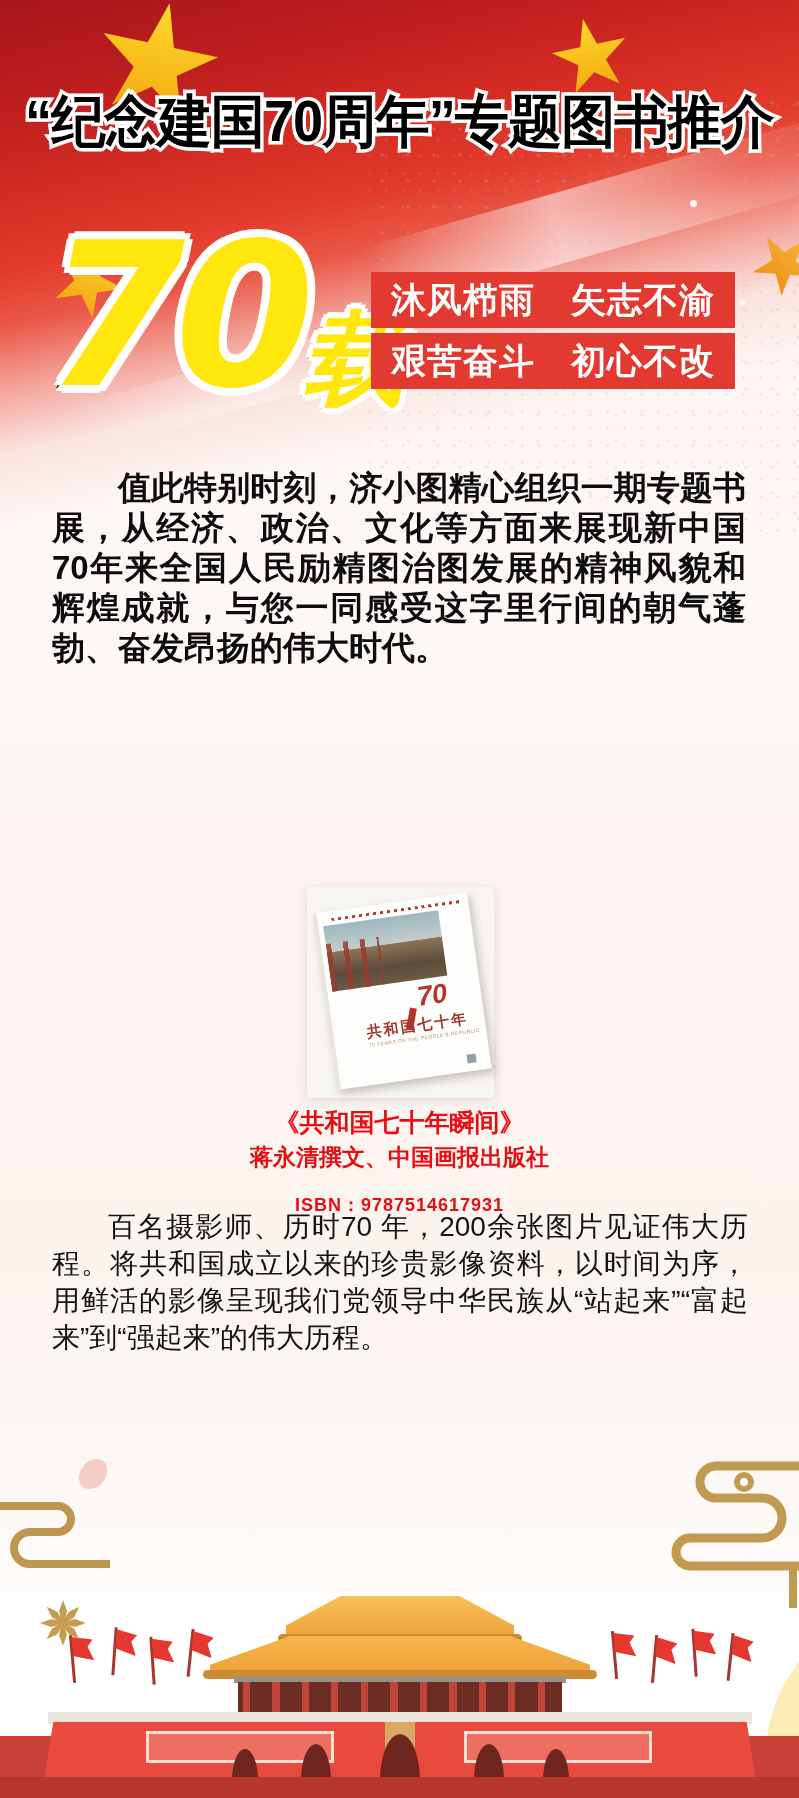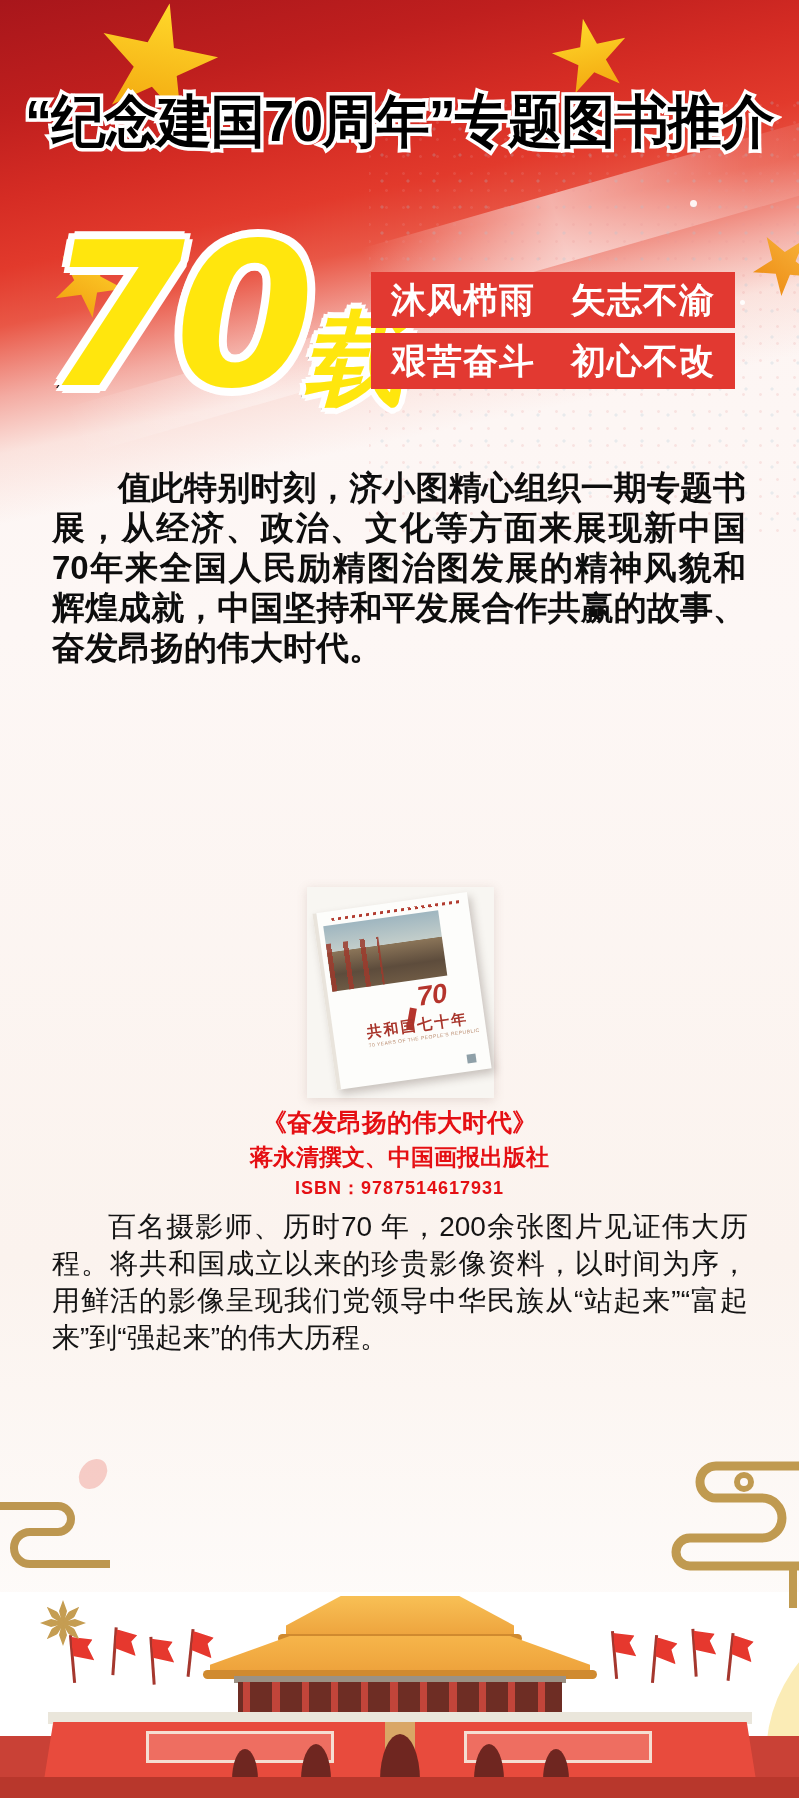--- a/index.html
+++ b/index.html
@@ -71,21 +71,21 @@
     background:repeating-linear-gradient(90deg,rgba(156,58,44,.85) 0 5px,rgba(0,0,0,0) 5px 17px);}
   .badge{position:absolute;left:58%;top:47%;color:#b5342c;font-weight:900;font-size:27px;font-style:italic;line-height:1;}
   .ribbon{position:absolute;left:50%;top:60%;width:7px;height:22px;background:#b5342c;transform:rotate(18deg);}
   .cover-title{position:absolute;left:22%;top:66%;width:80%;color:#a8352b;font-weight:700;
     font-size:15px;letter-spacing:2px;line-height:1.1;}
   .cover-sub{position:absolute;left:22%;top:76%;width:80%;color:#bb8e72;font-size:5px;letter-spacing:.5px;}
   .pub-mark{position:absolute;right:14px;bottom:8px;width:9px;height:9px;background:#8fa0a8;}
   
   .caption{position:absolute;left:0;top:1106px;width:100%;text-align:center;color:#e50f13;font-weight:900;z-index:5;}
   .caption .t1{font-size:25px;margin-bottom:3px;}
-  .caption .t2{font-size:23px;margin-bottom:3px;}
+  .caption .t2{font-size:23px;margin-bottom:20px;}
   .caption .t3{font-size:18px;letter-spacing:1px;}
   
   .desc{position:absolute;left:52px;top:1208px;width:696px;font-size:28px;font-weight:500;
     line-height:37px;color:#141414;text-align:justify;z-index:5;}
   .desc p{margin:0;text-indent:2em;}
   .desc p.gap{margin-bottom:0;}
   
   .cloud-left{position:absolute;left:0;top:1490px;z-index:4;}
   .cloud-right{position:absolute;right:0;top:1436px;z-index:4;}
   .petal{position:absolute;left:80px;top:1458px;width:26px;height:32px;border-radius:60% 40% 60% 40%;
@@ -151,39 +151,39 @@
     <span class="num">70</span>
     <span class="zai">载</span>
   </div>
 
   <div class="slogan-list">
     <div class="slogan">沐风栉雨　矢志不渝</div>
     <div class="slogan">艰苦奋斗　初心不改</div>
   </div>
 
   <div class="intro">
-    <p>值此特别时刻，济小图精心组织一期专题书展，从经济、政治、文化等方面来展现新中国70年来全国人民励精图治图发展的精神风貌和辉煌成就，中国坚持和平发展合作共赢的故事、奋发昂扬的伟大时代。</p>
+    <p>值此特别时刻，济小图精心组织一期专题书展，从经济、政治、文化等方面来展现新中国70年来全国人民励精图治图发展的精神风貌和辉煌成就，与您一同感受这字里行间的朝气蓬勃、奋发昂扬的伟大时代。</p>
   </div>
 
   <div class="book-card">
     <div class="book">
       <div class="dotline"></div>
       <div class="painting">
         <div class="pillars"></div>
       </div>
       <div class="badge">70</div>
       <div class="ribbon"></div>
       <div class="cover-title">共和国七十年</div>
       <div class="cover-sub">70 YEARS OF THE PEOPLE'S REPUBLIC</div>
       <div class="pub-mark"></div>
     </div>
   </div>
 
   <div class="caption">
-    <div class="t1">《奋发昂扬的伟大时代》</div>
+    <div class="t1">《共和国七十年瞬间》</div>
     <div class="t2">蒋永清撰文、中国画报出版社</div>
     <div class="t3">ISBN：9787514617931</div>
   </div>
 
   <div class="desc">
     <p class="gap">百名摄影师、历时70 年，200余张图片见证伟大历程。将共和国成立以来的珍贵影像资料，以时间为序，用鲜活的影像呈现我们党领导中华民族从“站起来”“富起来”到“强起来”的伟大历程。</p>
   </div>
 
   <div class="petal"></div>
   <div class="cloud-left">

